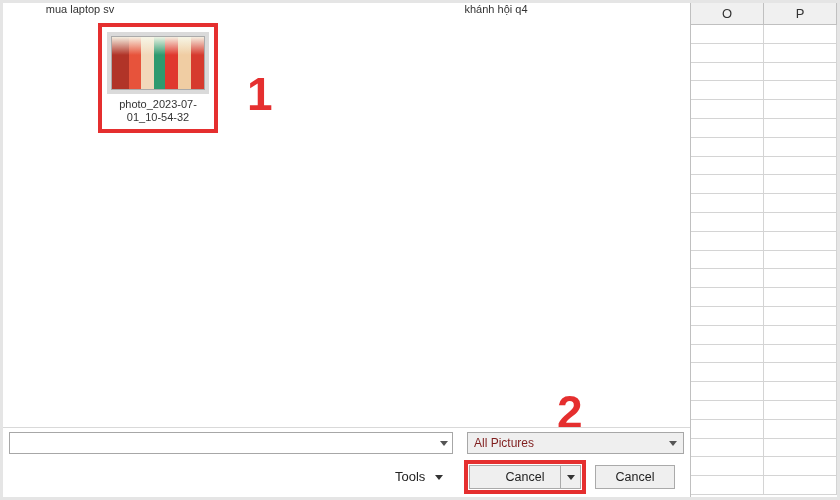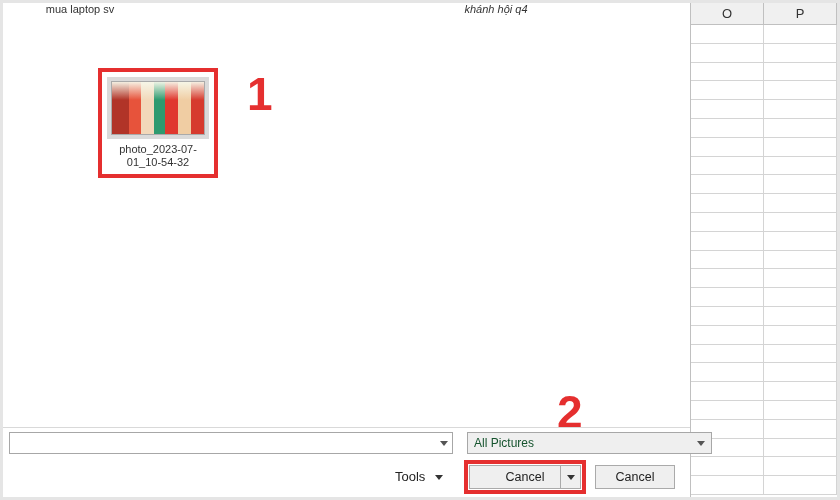--- a/index.html
+++ b/index.html
@@ -73,21 +73,21 @@
     position: absolute;
     top: 0;
     left: 0;
     right: 0;
     height: 26px;
     font-size: 11px;
     color: #333;
   }
   .fl { position: absolute; text-align: center; line-height: 12px; }
   .fl.a { left: 2px; width: 80px; margin-left: 35px; }
-  .fl.b { left: 448px; width: 90px; font-style: italic; }
+  .fl.b { left: 448px; width: 90px; }
 
   
   .file-area {
     position: absolute;
     top: 18px;
     left: 0;
     right: 0;
     bottom: 110px;
   }
   .thumb-logo {
@@ -117,21 +117,20 @@
 
   .thumb-photo {
     position: absolute;
     left: 95px;
     top: 2px;
     width: 120px;
     padding: 5px;
     text-align: center;
     border: 4px solid #e52f2f;
     background: #fff;
-    margin-top: 45px;
   }
   .thumb-photo .picframe {
     width: 100%;
     height: 62px;
     background: #dadada;
     padding: 4px;
   }
   .thumb-photo .pic {
     width: 100%;
     height: 54px;
@@ -196,28 +195,28 @@
     position:absolute;
     right:4px; top:8px;
     border-left:4px solid transparent;
     border-right:4px solid transparent;
     border-top:5px solid #555;
   }
   .type-select {
     position: absolute;
     left: 464px;
     top: 0;
-    width: 245px;
+    width: 217px;
     height: 22px;
     border: 1px solid #a7a7a7;
     background: #efefef;
     line-height: 20px;
     padding: 0 6px;
     font-size: 12px;
-    color: #14532d;
+    color: #7f1d1d;
   }
   .type-select::after{
     content:"";
     position:absolute;
     right:6px; top:8px;
     border-left:4px solid transparent;
     border-right:4px solid transparent;
     border-top:5px solid #555;
   }
 

